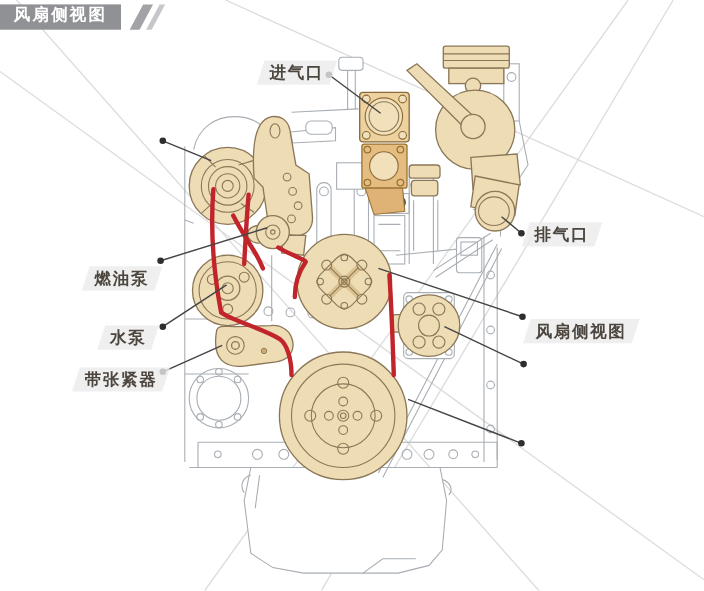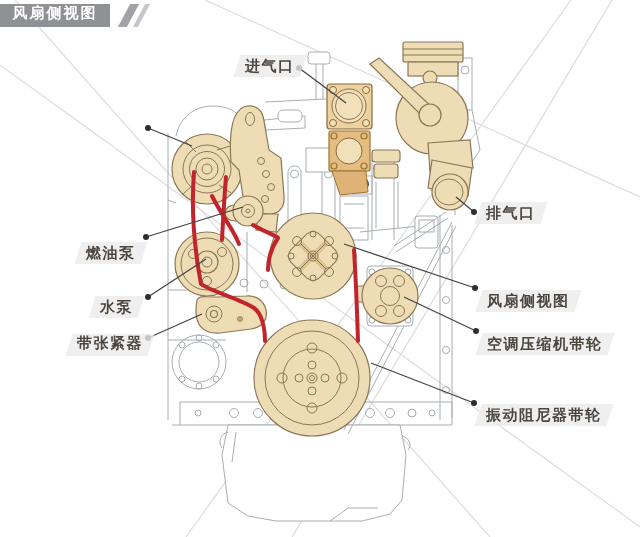--- a/index.html
+++ b/index.html
@@ -284,34 +284,26 @@
   <span class="ltext">进气口</span>
 </div>
 <div class="label" style="left:86px;top:244px;">
   <span class="lbg"></span>
   <span class="ltext">燃油泵</span>
 </div>
 <div class="label" style="left:100px;top:298px;">
   <span class="lbg"></span>
   <span class="ltext">水泵</span>
 </div>
-<div class="label" style="left:77px;top:336px;font-family:Liberation Mono, monospace;">
+<div class="label" style="left:77px;top:336px;">
   <span class="lbg"></span>
   <span class="ltext">带张紧器</span>
 </div>
 <div class="label" style="left:486px;top:204px;">
   <span class="lbg"></span>
   <span class="ltext">排气口</span>
 </div>
 <div class="label" style="left:487px;top:292px;">
   <span class="lbg"></span>
   <span class="ltext">风扇侧视图</span>
 </div>
-<div class="label" style="left:487px;top:335px;">
-  <span class="lbg"></span>
-  <span class="ltext">空调压缩机带轮</span>
-</div>
-<div class="label" style="left:486px;top:406px;">
-  <span class="lbg"></span>
-  <span class="ltext">振动阻尼器带轮</span>
-</div>
 
 </div>
 
 </body></html>

